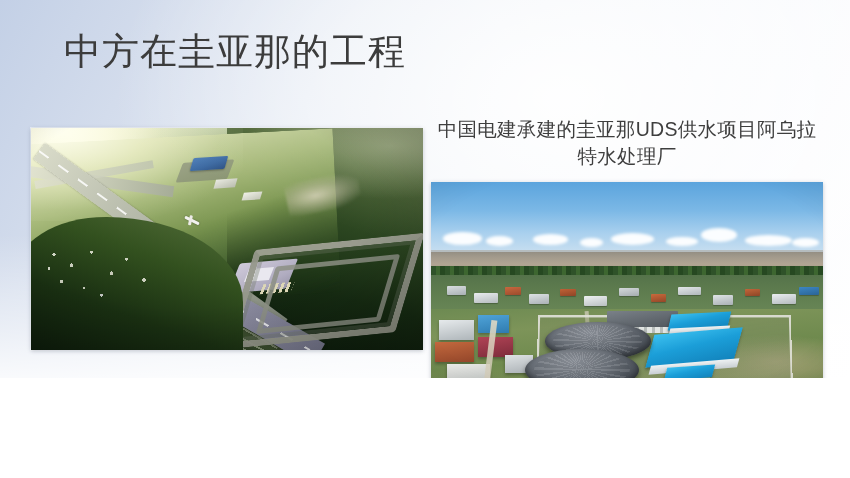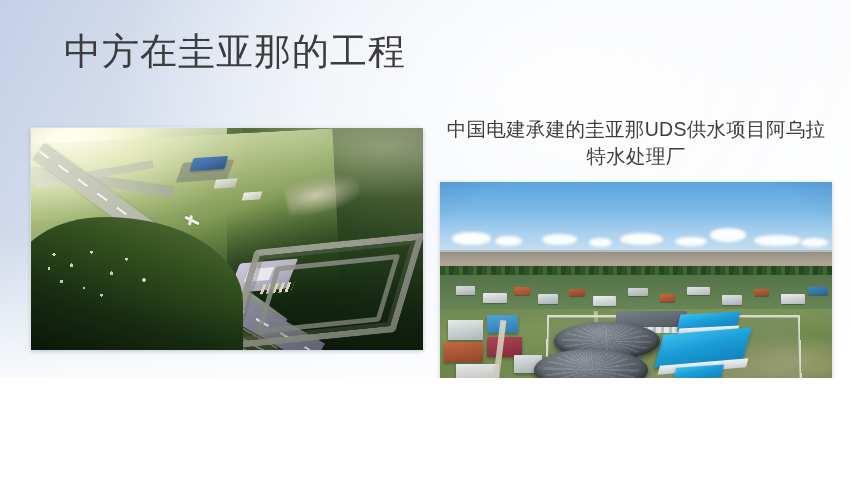--- a/index.html
+++ b/index.html
@@ -43,21 +43,21 @@
   }
 
   
   .col {
     position: absolute;
     top: 116px;
     width: 392px;
     z-index: 5;
   }
   .col-left  { left: 31px; }
-  .col-right { left: 440px; }
+  .col-right { left: 431px; }
 
   .caption {
     font-size: 19.5px;
     line-height: 27px;
     color: #3e3e3e;
     text-align: center;
     font-weight: 400;
     padding: 0 6px;
     letter-spacing: 0.3px;
   }

